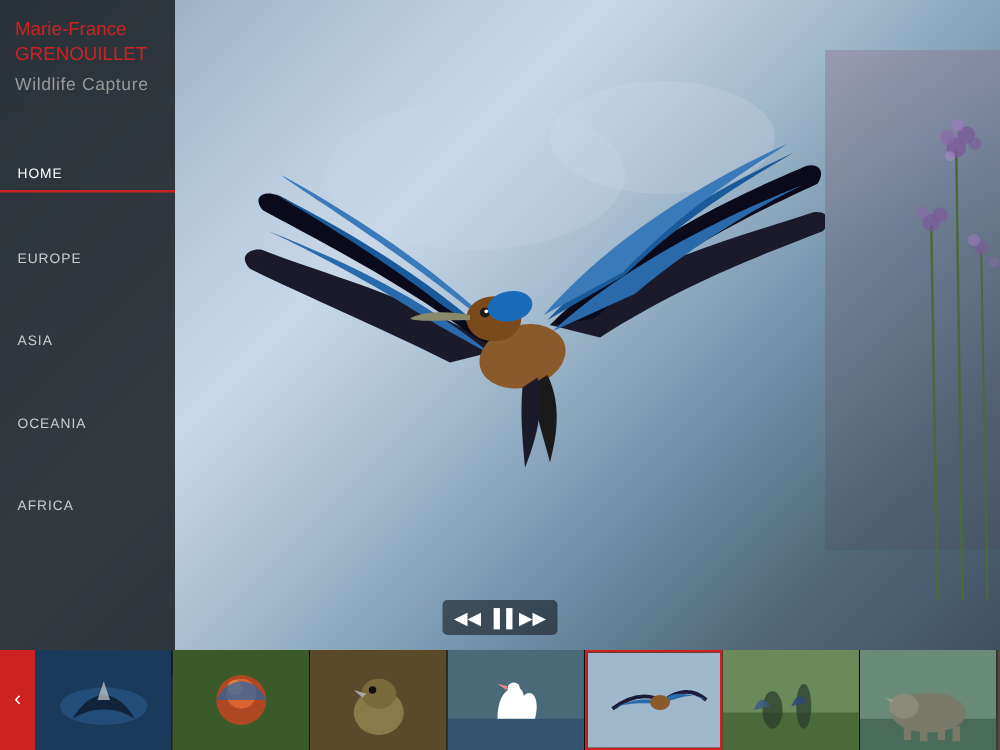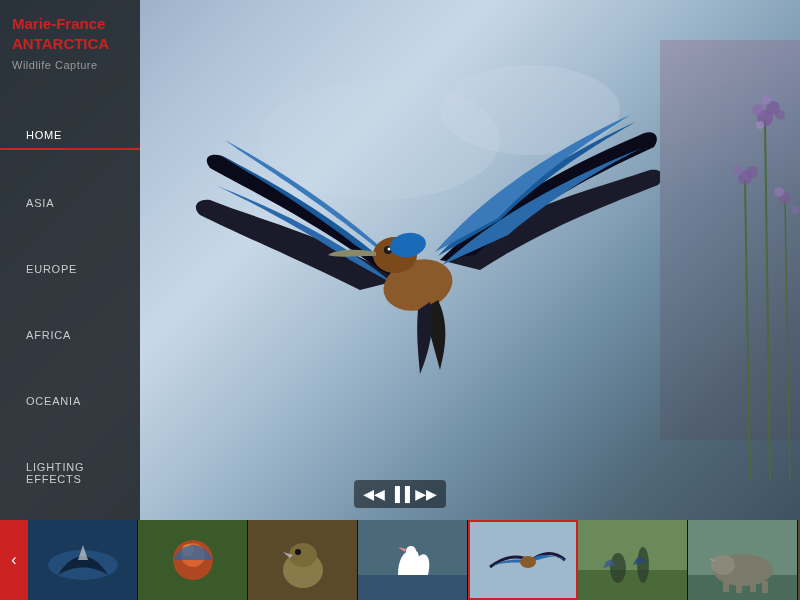--- a/index.html
+++ b/index.html
@@ -53,38 +53,38 @@
     }
 
     #logo-area {
       padding: 14px 12px 10px 12px;
       border-bottom: 1px solid #333;
     }
 
     #logo-name {
       color: #cc2222;
       font-size: 15px;
-      font-weight: bold;
+      font-weight: normal;
       line-height: 1.3;
     }
 
     #logo-subtitle {
       color: #999;
-      font-size: 11px;
+      font-size: 14px;
       margin-top: 6px;
       letter-spacing: 0.5px;
     }
 
     #nav-menu {
       margin-top: 8px;
     }
 
     .nav-item {
       display: block;
-      padding: 7px 26px;
+      padding: 7px 14px;
       color: #ccc;
       font-size: 11px;
       letter-spacing: 0.8px;
       text-transform: uppercase;
       cursor: pointer;
       text-decoration: none;
       margin-top: 40px;
     }
 
     .nav-item.active {
@@ -259,32 +259,31 @@
     <circle cx="120" cy="125" r="4" fill="#aa8aca" opacity="0.6"></circle>
     <circle cx="140" cy="115" r="5" fill="#7a5a9a" opacity="0.55"></circle>
     <circle cx="155" cy="210" r="4" fill="#8a6aaa" opacity="0.5"></circle>
   </svg>
 </div>
 
 <div id="sidebar">
   <div id="logo-area">
     <div id="logo-name">
       <span>Marie-France</span><br>
-      <span>ANTARCTICA</span>
+      <span>GRENOUILLET</span>
     </div>
     <div id="logo-subtitle">Wildlife Capture</div>
   </div>
 
   <nav id="nav-menu">
     <a class="nav-item active">HOME</a>
+    <a class="nav-item">EUROPE</a>
     <a class="nav-item">ASIA</a>
-    <a class="nav-item">EUROPE</a>
+    <a class="nav-item">OCEANIA</a>
     <a class="nav-item">AFRICA</a>
-    <a class="nav-item">OCEANIA</a>
-    <a class="nav-item">LIGHTING EFFECTS</a>
   </nav>
 </div>
 
 <div id="media-controls">
   <div class="ctrl-btn">◀◀</div>
   <div class="ctrl-btn">▐▐</div>
   <div class="ctrl-btn">▶▶</div>
 </div>
 
 <div id="thumbnail-strip">

